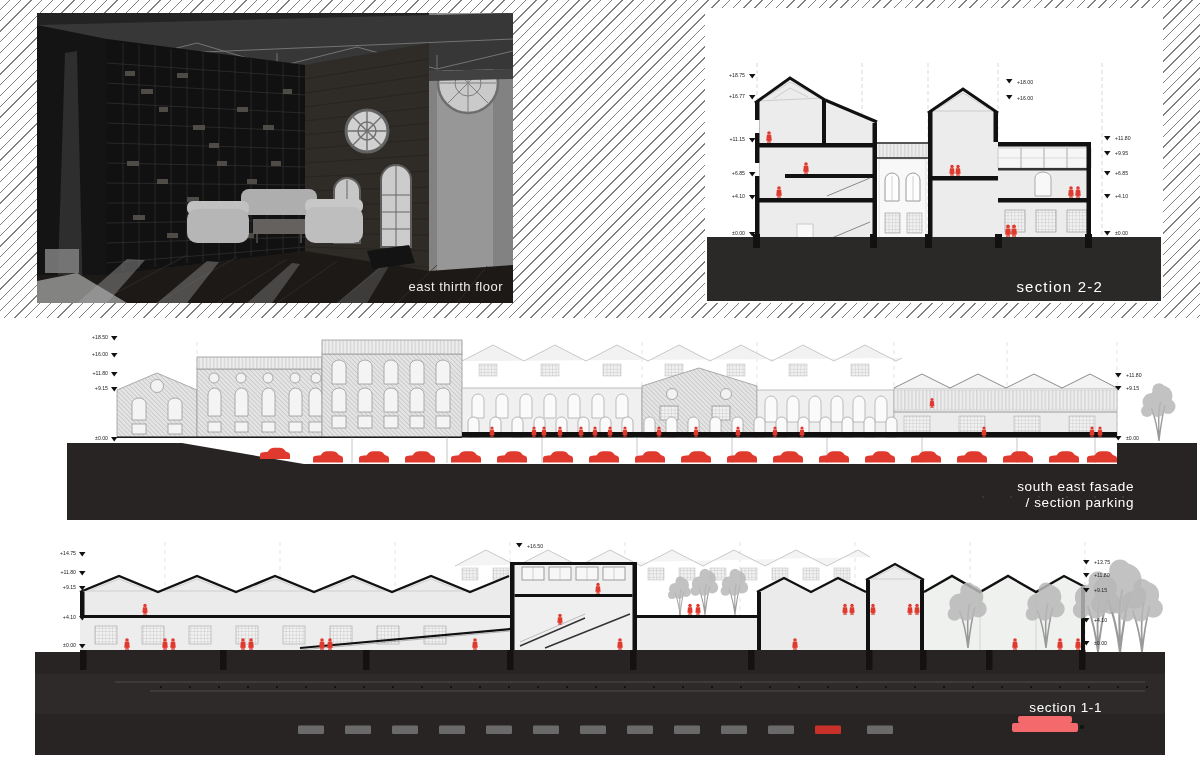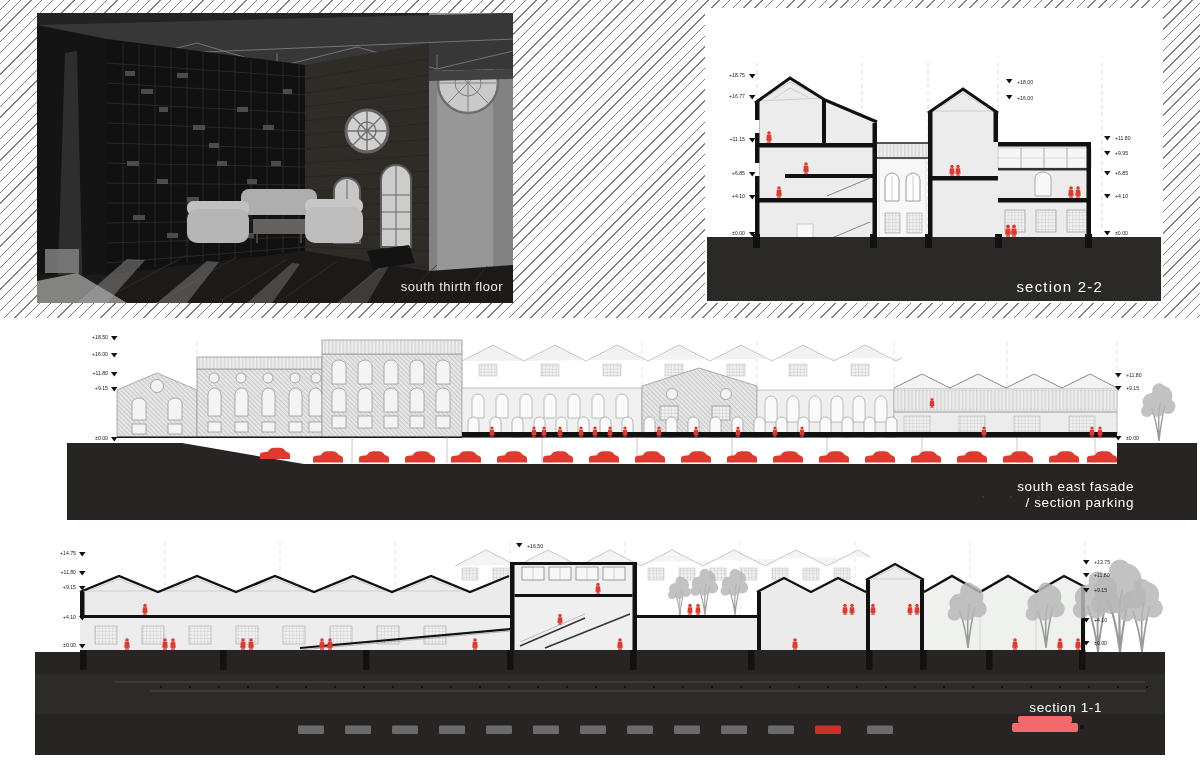--- a/index.html
+++ b/index.html
@@ -157,21 +157,21 @@
         <rect x="150" y="188" width="62" height="14" rx="6" fill="#d2d2d2"></rect>
         <rect x="150" y="196" width="62" height="34" rx="10" fill="#c6c6c6"></rect>
         <rect x="268" y="186" width="58" height="14" rx="6" fill="#d8d8d8"></rect>
         <rect x="268" y="194" width="58" height="36" rx="10" fill="#cfcfcf"></rect>
         <rect x="216" y="206" width="52" height="15" fill="#6e6a66"></rect>
         <path d="M220,221 V230 M264,221 V230" stroke="#4a4744" stroke-width="2"></path>
         <polygon points="330,238 372,232 378,250 336,256" fill="#151515"></polygon>
       </g>
       <rect width="476" height="290" fill="#000" opacity="0.08"></rect>
     </svg>
-    <div class="photo-caption">south thirth floor</div>
+    <div class="photo-caption">east thirth floor</div>
   </div>
 
   <div class="panel sec22-panel">
     <svg width="458" height="295" viewBox="0 0 458 295">
       <rect width="458" height="295" fill="#fff"></rect>
       <g stroke="#c9c9c9" stroke-width="0.7" stroke-dasharray="4 3">
         <path d="M52,55 V232 M157,55 V232 M223,55 V232 M293,55 V232 M397,55 V232"></path>
       </g>
 
       <g>

